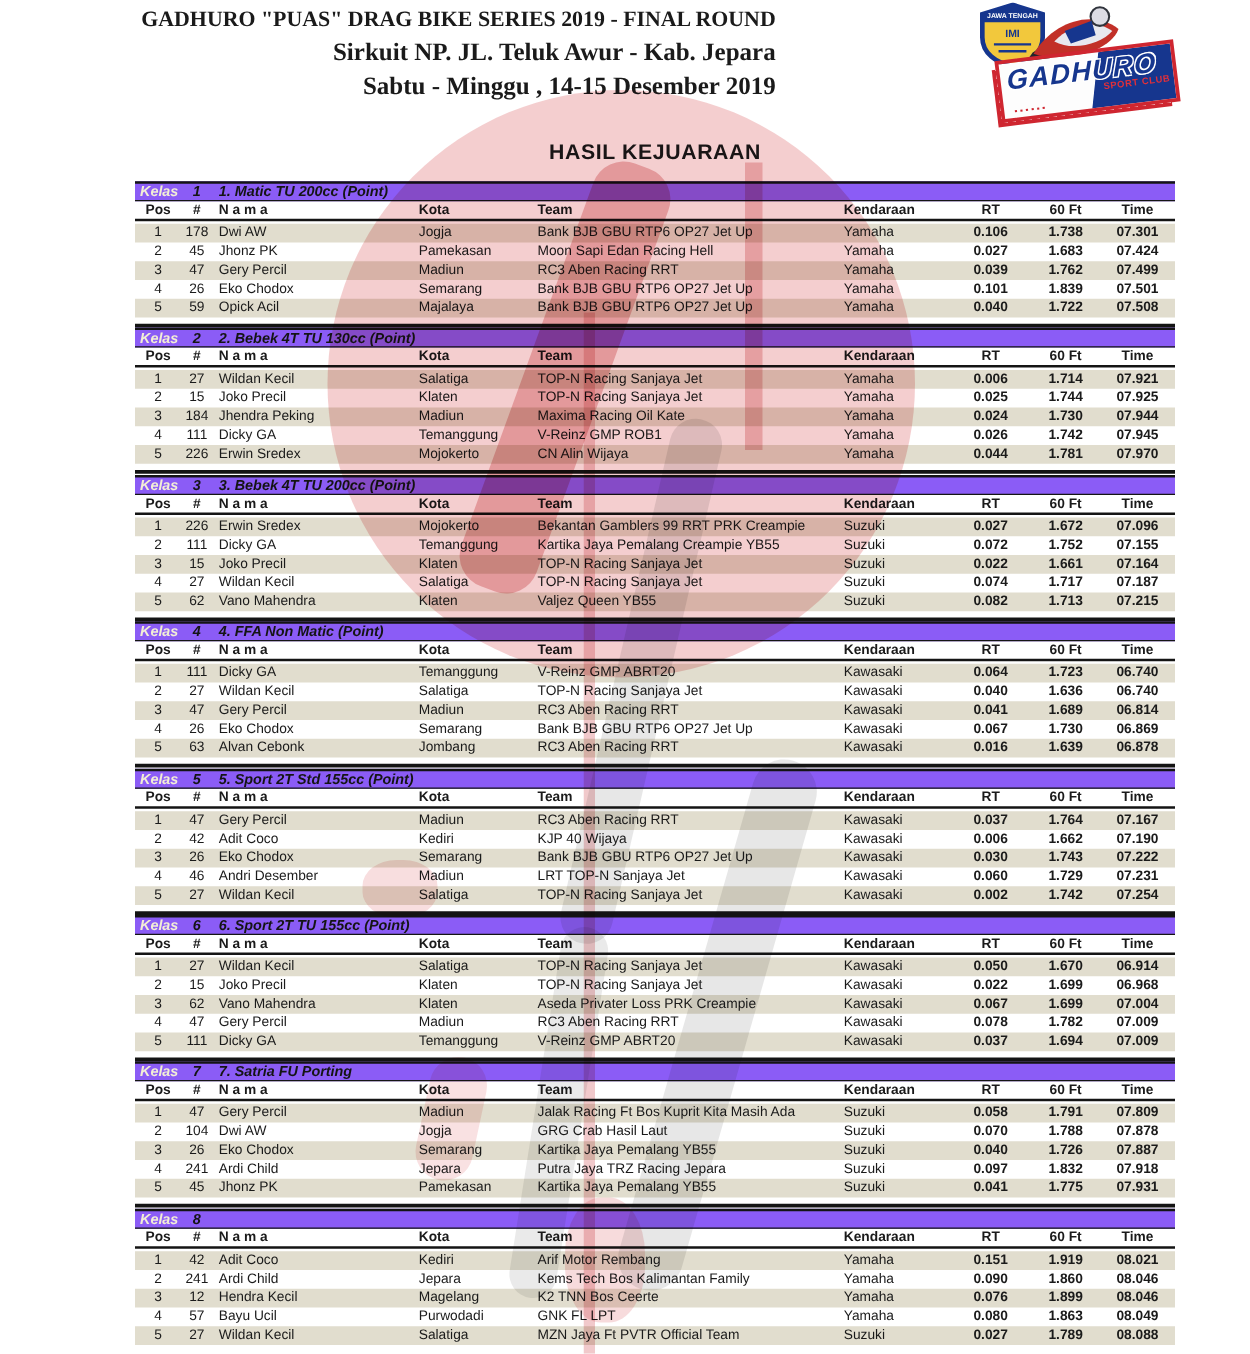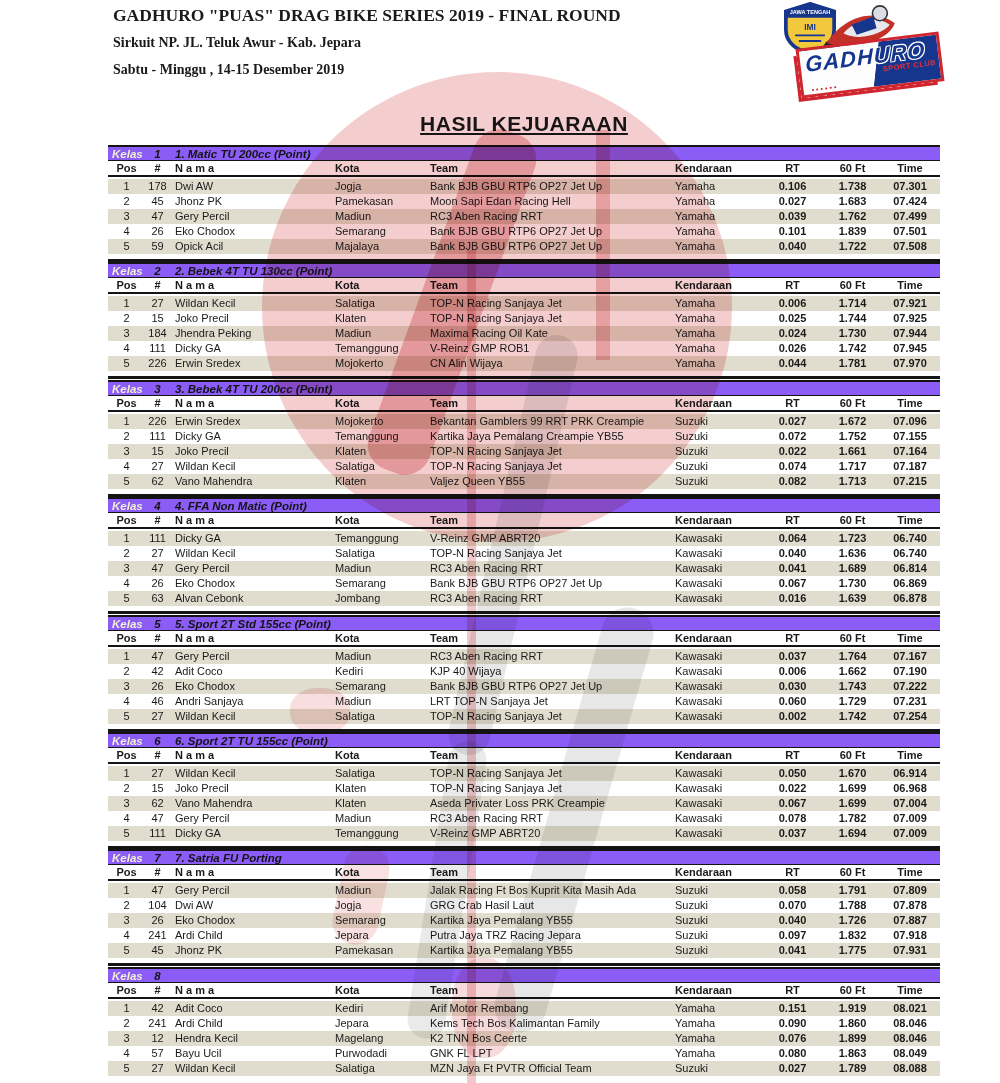--- a/index.html
+++ b/index.html
@@ -3,23 +3,23 @@
 <meta charset="utf-8">
 <style>
   html,body{margin:0;padding:0;}
   body{width:1000px;height:1083px;background:#ffffff;position:relative;
        font-family:"Liberation Sans", sans-serif;color:#1a1a1a;overflow:hidden;}
   .page{position:absolute;inset:0;background:#fff;}
 
   
   .doc-header{position:absolute;left:113px;top:2px;font-family:"Liberation Serif", serif;font-weight:bold;z-index:3;}
   .doc-title{font-size:17.5px;line-height:27px;}
-  .doc-subtitle{font-size:14px;line-height:27px;}
+  .doc-subtitle{font-size:20px;line-height:27px;text-align:right;}
   .hasil{position:absolute;left:108px;top:112px;width:832px;text-align:center;
-         font-weight:bold;font-size:21px;letter-spacing:.5px;text-decoration:underline;z-index:3;}
+         font-weight:bold;font-size:17px;letter-spacing:.5px;z-index:3;}
 
   
   .logo{position:absolute;left:776px;top:0;width:170px;height:96px;z-index:4;}
   .badge{position:absolute;left:6px;top:2px;width:56px;height:52px;}
   .rider{position:absolute;left:38px;top:0;width:92px;height:58px;}
   .banner{position:absolute;left:22px;top:40px;width:138px;height:44px;
           transform:rotate(-7deg);border:3px solid #cf2630;
           background:linear-gradient(103deg,#fdfdfd 54%,#16368e 54.5%);
           box-shadow:-5px 5px 0 -2px #cf2630;}
   .gadhuro{position:absolute;left:5px;top:1px;font-weight:bold;font-style:italic;
@@ -457,21 +457,21 @@
             <div class="c-kota">Semarang</div>
             <div class="c-team">Bank BJB GBU RTP6 OP27 Jet Up</div>
             <div class="c-kend">Kawasaki</div>
             <div class="c-rt">0.030</div>
             <div class="c-60ft">1.743</div>
             <div class="c-time">07.222</div>
           </div>
           <div class="row">
             <div class="c-pos">4</div>
             <div class="c-num">46</div>
-            <div class="c-nama">Andri Sanjaya</div>
+            <div class="c-nama">Andri Desember</div>
             <div class="c-kota">Madiun</div>
             <div class="c-team">LRT TOP-N Sanjaya Jet</div>
             <div class="c-kend">Kawasaki</div>
             <div class="c-rt">0.060</div>
             <div class="c-60ft">1.729</div>
             <div class="c-time">07.231</div>
           </div>
           <div class="row">
             <div class="c-pos">5</div>
             <div class="c-num">27</div>

